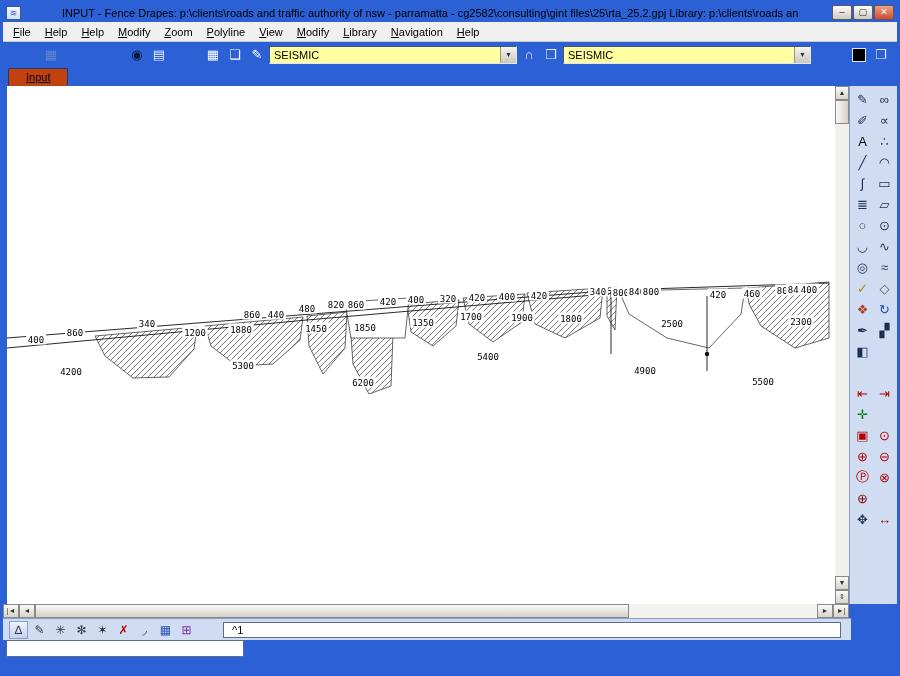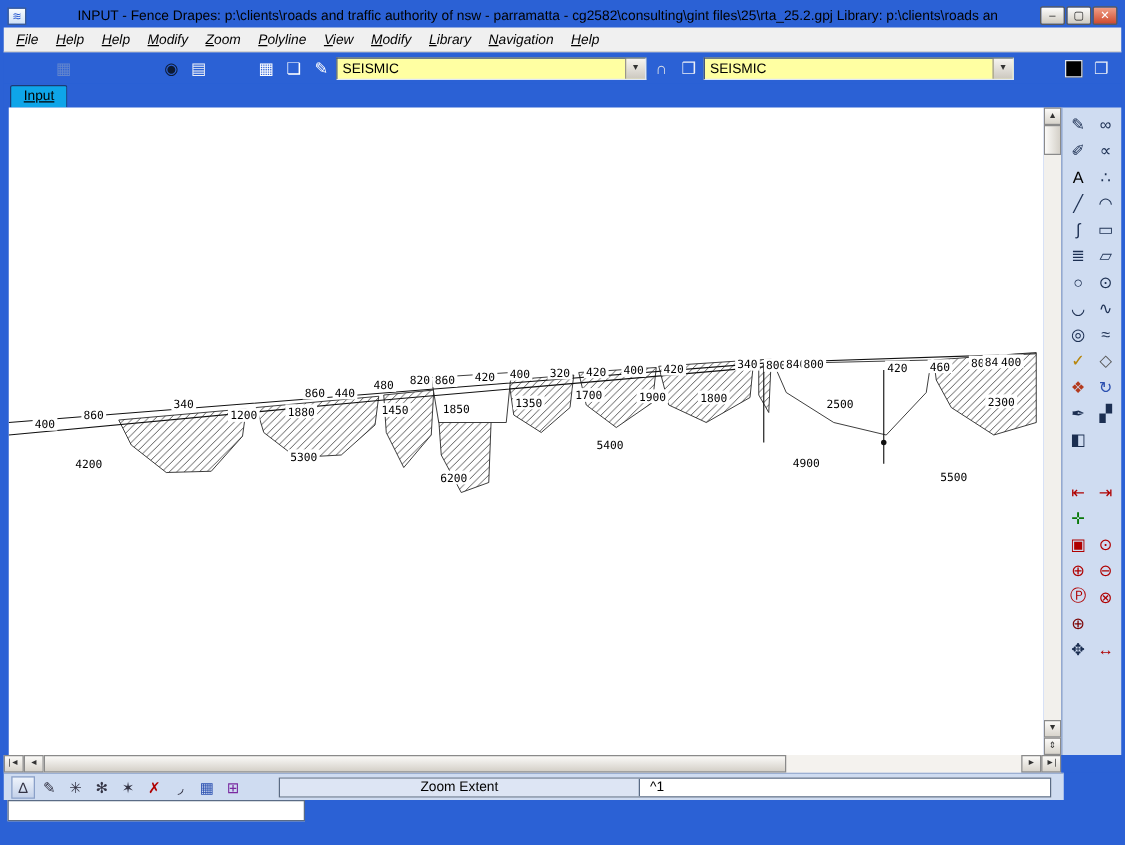--- a/index.html
+++ b/index.html
@@ -10,38 +10,38 @@
   
   .titlebar { height:19px; display:flex; align-items:center; gap:4px; padding:0 3px; }
   .app-icon { width:15px; height:14px; background:linear-gradient(#f8fbff,#cfe0f6); border:1px solid #3b5a93; font-size:9px; line-height:12px; text-align:center; color:#2a5ad0; }
   .title-text { flex:1; white-space:nowrap; overflow:hidden; font-size:11px;margin-left:37px; }
   .win-btns { display:flex; gap:1px; }
   .win-btn { width:20px; height:15px; font-size:9px; line-height:13px; text-align:center; background:linear-gradient(#fdfdfd,#cfcabf); border:1px solid #5a5a5a; border-radius:2px; color:#222; }
   .win-btn.close { background:linear-gradient(#f0a088,#cf4a2d); color:#fff; }
 
   
   .menubar { height:20px; background:#f0f0f0; display:flex; align-items:stretch; padding-left:3px; border-bottom:1px solid #c8c8c8; }
-  .menu-item { padding:4px 7px 7px; display:inline-block;font-style:italic; }
+  .menu-item { padding:4px 7px 7px; display:inline-block; }
   .menu-item::first-letter { text-decoration:underline; }
 
   
   .toolbar { height:25px; background:#2b61d5; display:flex; align-items:center; padding:0 6px; gap:2px; }
   .tb-group { display:flex; align-items:center; gap:2px; }
   .tb-icon { width:20px; height:20px; display:flex; align-items:center; justify-content:center; font-size:13px; }
   .tb-icon.disabled { opacity:.55; }
   .tb-spacer { width:30px; height:1px; }
   .combo { display:flex; height:18px; border:1px solid; border-color:#44567a #dfe7f6 #dfe7f6 #44567a; background:#ffffa2; }
   .combo-value { width:230px; padding:2px 4px; font-size:11px; white-space:nowrap; overflow:hidden; }
   .combo-btn { width:16px; background:linear-gradient(#f6f4f0,#ccc8bf); border-left:1px solid #9a968e; font-size:7px; text-align:center; line-height:16px; color:#333; }
   .color-swatch { width:14px; height:14px; border:1px solid #dfe6f2; margin:0 3px; }
   .grp-right { margin-left:auto; }
 
   
   .tabrow { height:19px; background:#2b61d5; display:flex; align-items:flex-end; padding-left:5px; }
-  .tab { background:#0ea5e9; border:1px solid #1c3a74; border-bottom:none; border-radius:2px 2px 0 0; padding:2px 10px 3px;text-decoration:underline; }
+  .tab { background:#c2410c; border:1px solid #1c3a74; border-bottom:none; border-radius:2px 2px 0 0; padding:2px 17px 3px;text-decoration:underline; }
 
   
   .main { display:flex; height:518px; padding-left:4px; background:#2b61d5; }
   .canvas { width:828px; height:518px; background:#fff; position:relative; }
   .canvas svg { position:absolute; inset:0; }
   .vscroll { width:14px; display:flex; flex-direction:column; background:#f2f0ec; }
   .sbtn { background:linear-gradient(#fbfaf8,#d8d4cc); border:1px solid #8a8a8a; font-size:7px; text-align:center; color:#333; }
   .vscroll .sbtn { height:14px; line-height:12px; }
   .vthumb { height:24px; background:linear-gradient(90deg,#fbfaf8,#d4d0c8); border:1px solid #8a8a8a; }
   .vtrack { flex:1; }
@@ -309,20 +309,19 @@
           <div class="bb-icon" style="color: rgb(51, 51, 68);">✎</div>
           <div class="bb-icon" style="color: rgb(51, 51, 68);">✳</div>
           <div class="bb-icon" style="color: rgb(51, 51, 68);">✻</div>
           <div class="bb-icon" style="color: rgb(51, 51, 68);">✶</div>
           <div class="bb-icon" style="color: rgb(176, 0, 0);">✗</div>
           <div class="bb-icon" style="color: rgb(51, 51, 68);">◞</div>
           <div class="bb-icon" style="color: rgb(42, 79, 176);">▦</div>
           <div class="bb-icon" style="color: rgb(122, 42, 160);">⊞</div>
         </div>
       <div class="cmd-strip">
-        <div class="zoom-extent">Zoom Extent</div>
         <div class="scale-indicator">^1</div>
       </div>
     </div>
     <div class="statusinput"></div>
   </div>
 
 </div>
 
 </body></html>

